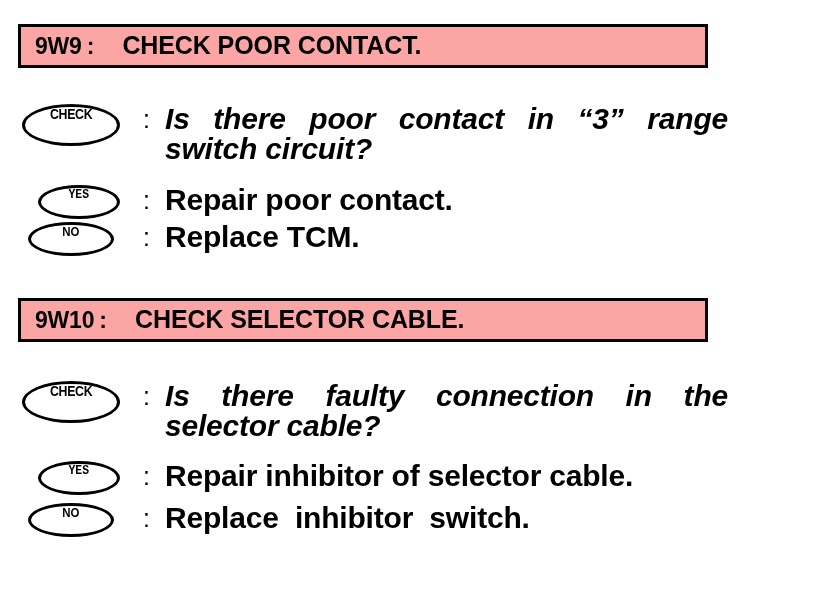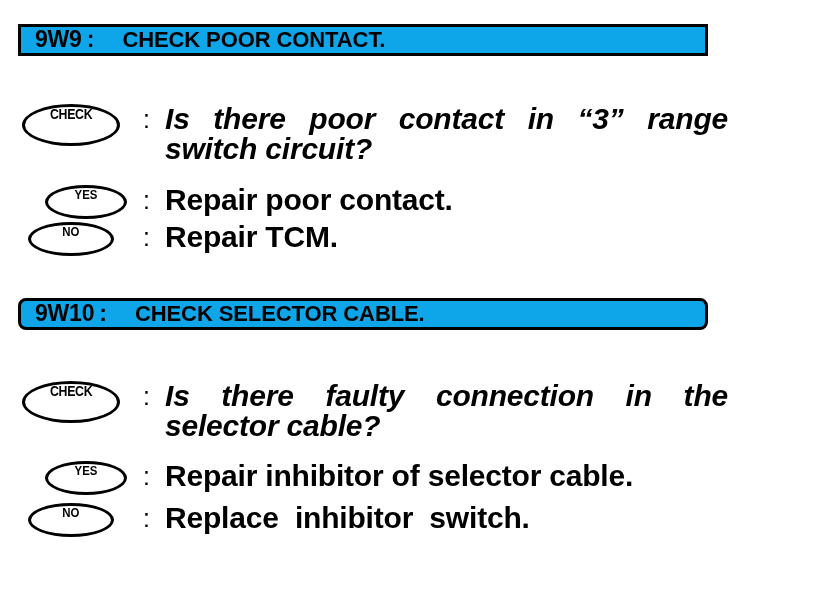--- a/index.html
+++ b/index.html
@@ -21,24 +21,24 @@
   .page {
     position: absolute;
     inset: 0;
   }
 
   
   .step-box {
     position: absolute;
     left: 18px;
     width: 690px;
-    height: 32px;
+    height: 44px;
     border: 3px solid #000000;
     box-sizing: border-box;
-    background: #0ea5e9;
+    background: #fca5a5;
   }
   .step-box-inner {
     position: absolute;
     left: 14px;
     top: 50%;
     transform: translateY(-52%);
     white-space: nowrap;
     display: flex;
     align-items: baseline;
   }
@@ -46,21 +46,21 @@
     font-size: 23px;
     font-weight: bold;
     letter-spacing: -0.2px;
   }
   .step-colon {
     font-size: 23px;
     font-weight: bold;
     margin-left: 5px;
   }
   .step-title {
-    font-size: 22px;
+    font-size: 25px;
     font-weight: bold;
     margin-left: 28px;
     letter-spacing: -0.1px;
   }
 
   
   .row {
     position: absolute;
     left: 18px;
     width: 700px;
@@ -90,21 +90,22 @@
     width: 98px;
     height: 42px;
   }
   .badge.check .badge-label {
     font-size: 14px;
     letter-spacing: -0.3px;
   }
   .badge.yes {
     width: 82px;
     height: 34px;
-    left: 27px;
+    left: 20px;
+    font-family: Liberation Mono, monospace;
   }
   .badge.no {
     width: 86px;
     height: 34px;
     left: 10px;
   }
 
   .row-colon {
     position: absolute;
     left: 125px;
@@ -180,24 +181,24 @@
     </div>
     <span class="row-colon">:</span>
     <div class="row-text answer">Repair poor contact.</div>
   </div>
 
   <div class="row" style="top:222px;">
     <div class="badge no">
       <span class="badge-label">NO</span>
     </div>
     <span class="row-colon">:</span>
-    <div class="row-text answer">Repair TCM.</div>
-  </div>
-
-  <div class="step-box" style="top:298px;border-radius:8px;">
+    <div class="row-text answer">Replace TCM.</div>
+  </div>
+
+  <div class="step-box" style="top:298px;">
     <div class="step-box-inner">
       <span class="step-code">9W10</span>
       <span class="step-colon">:</span>
       <span class="step-title">CHECK SELECTOR CABLE.</span>
     </div>
   </div>
 
   <div class="row" style="top:381px;">
     <div class="badge check">
       <span class="badge-label">CHECK</span>

